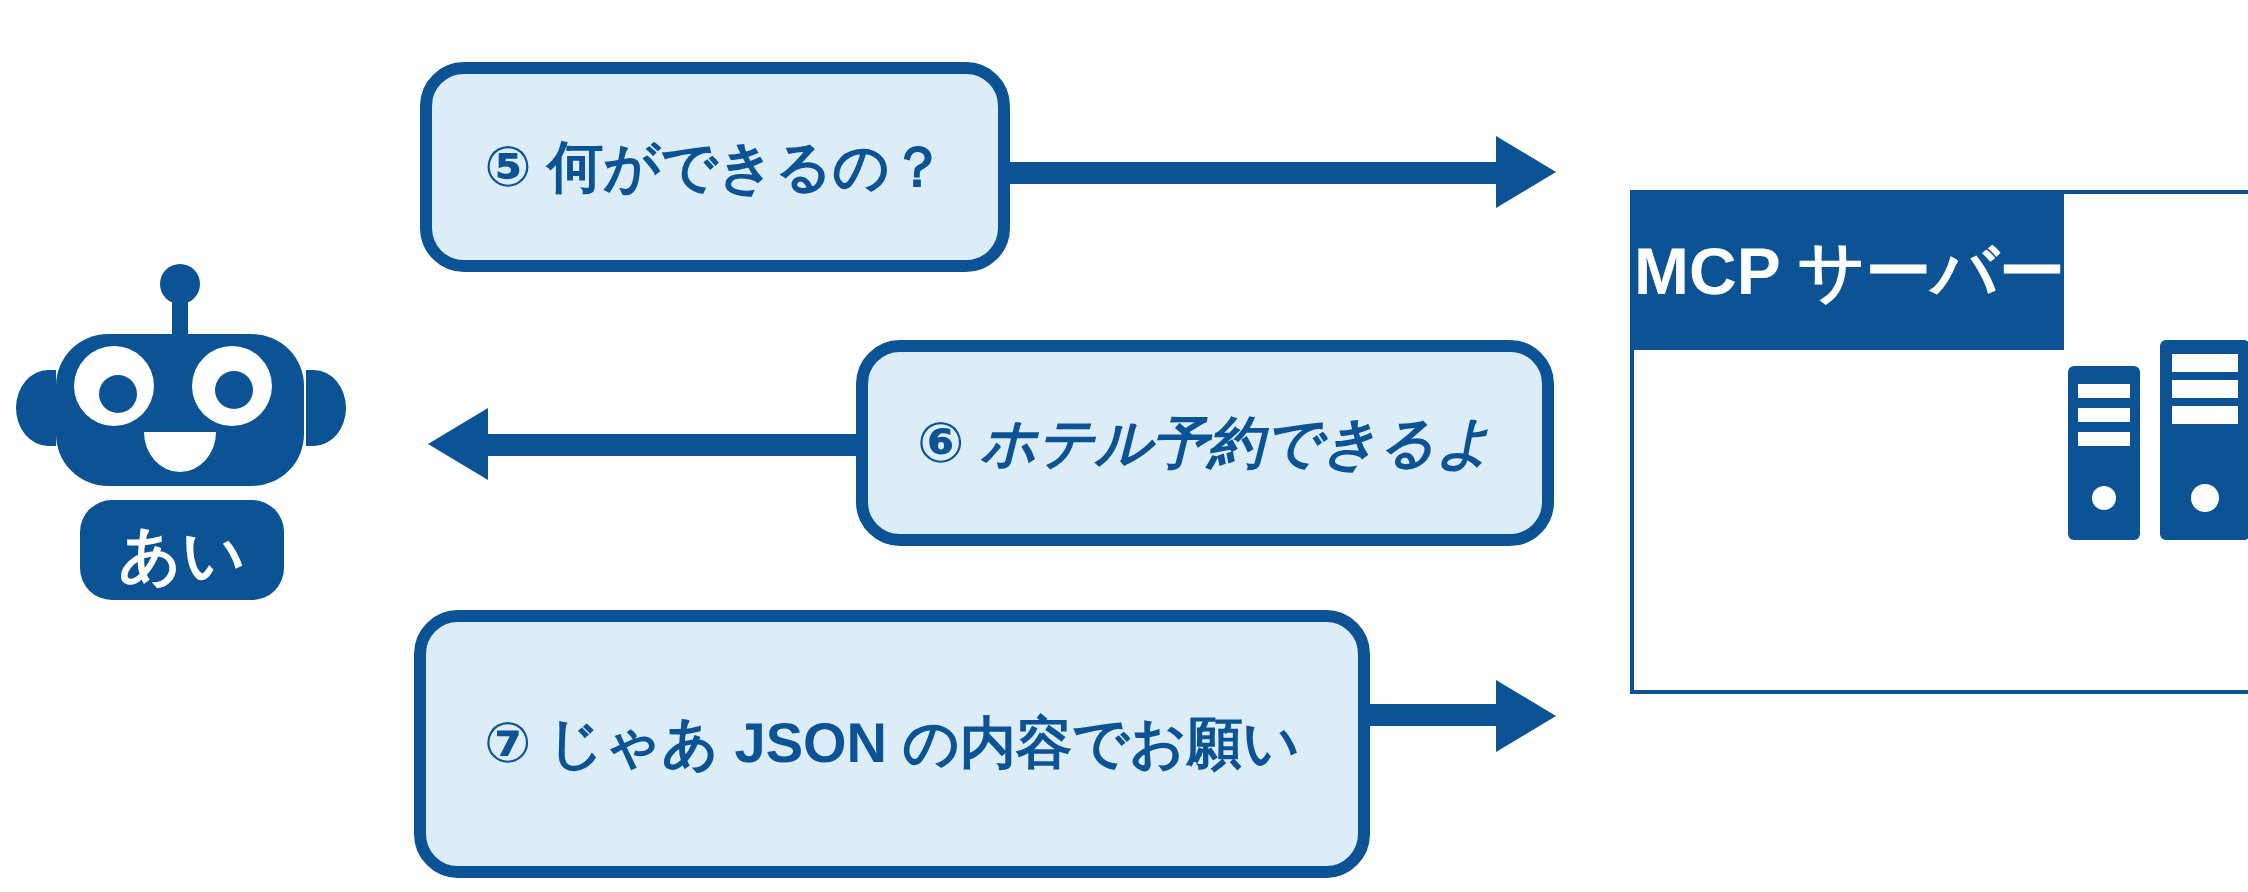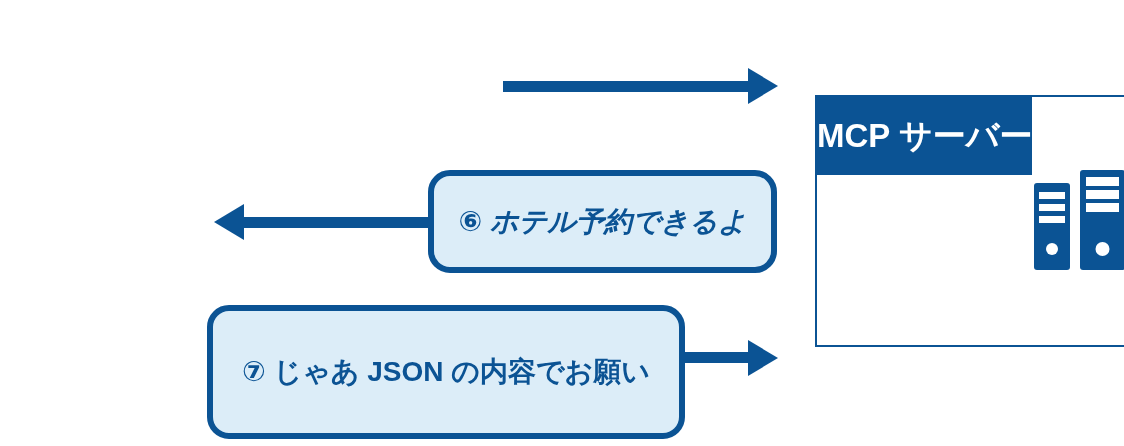--- a/index.html
+++ b/index.html
@@ -91,21 +91,46 @@
     justify-content: center;
   }
   .servers .fill  { fill: var(--dark-blue); }
   .servers .white { fill: #ffffff; }
 </style>
 </head>
 <body>
 
 <div class="canvas">
 
+  <div class="robot">
+    <svg viewBox="0 0 175 192" width="175" height="192" aria-hidden="true">
 
+      <circle class="fill" cx="85" cy="14" r="10"></circle>
+      <rect class="fill" x="81" y="20" width="8" height="22"></rect>
+
+      <path class="fill" d="M23 57 h-4 a16 19 0 0 0 0 38 h4 z"></path>
+      <path class="fill" d="M148 57 h4 a16 19 0 0 1 0 38 h-4 z"></path>
+
+      <rect class="fill" x="23" y="39" width="124" height="76" rx="26"></rect>
+
+      <circle class="white" cx="52" cy="65" r="20"></circle>
+      <circle class="fill" cx="54" cy="69" r="9.5"></circle>
+      <circle class="white" cx="111" cy="65" r="20"></circle>
+      <circle class="fill" cx="112" cy="67" r="9.5"></circle>
+
+      <path class="white" d="M67 88 h36 a18 20 0 0 1 -36 0 z"></path>
+
+      <rect class="fill" x="35" y="122" width="102" height="50" rx="16"></rect>
+      <text class="robot-label" x="86" y="160" text-anchor="middle">あい</text>
+    </svg>
+  </div>
+
+  <div class="msg box5">
+    <span>⑤ 何ができるの？</span>
+  </div>
   <div class="arrow-line a5"></div>
   <div class="arrow-head right h5"></div>
 
   <div class="msg box6">
     <span>⑥ ホテル予約できるよ</span>
   </div>
   <div class="arrow-line a6"></div>
   <div class="arrow-head left h6"></div>
 
   <div class="msg box7">

